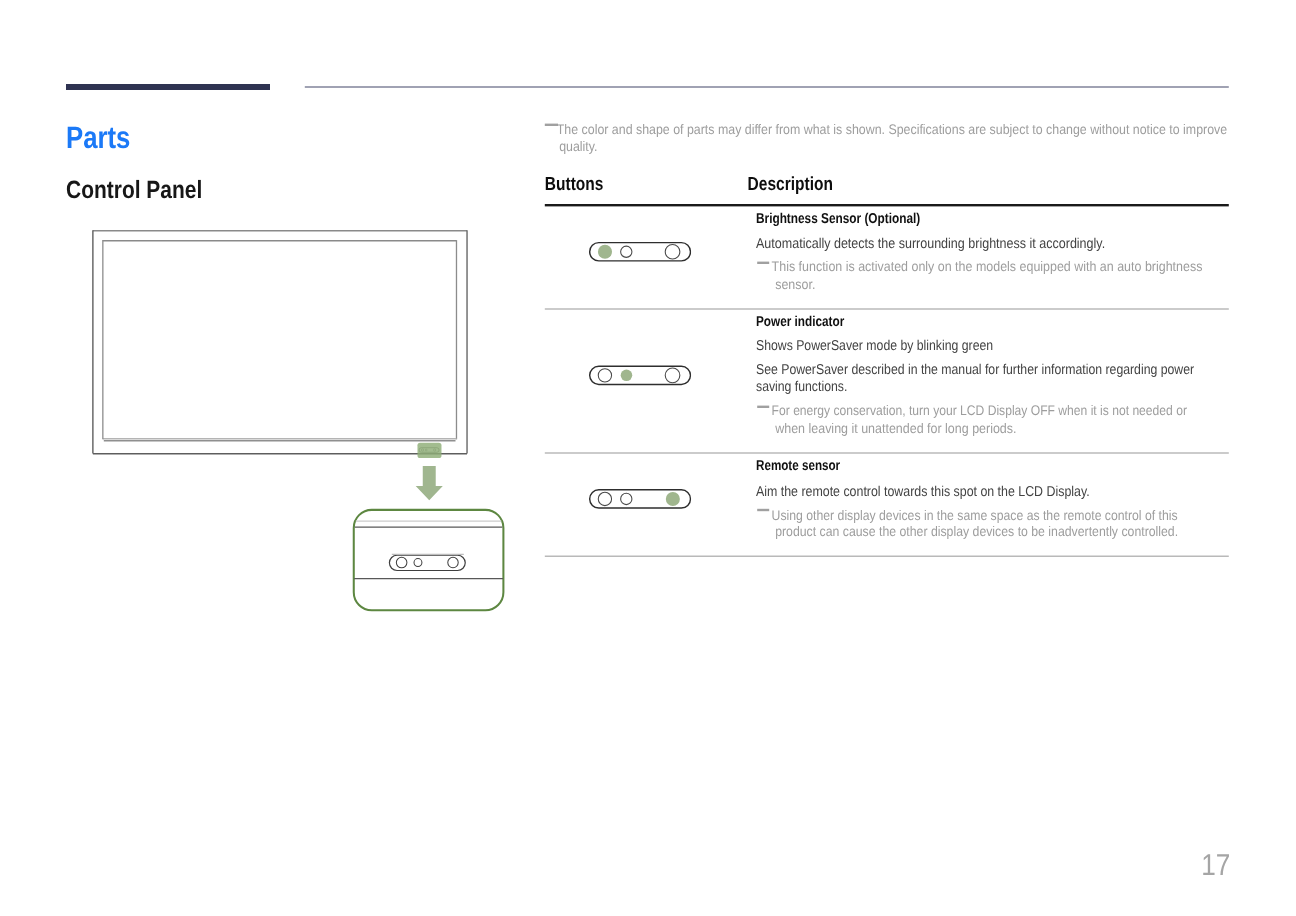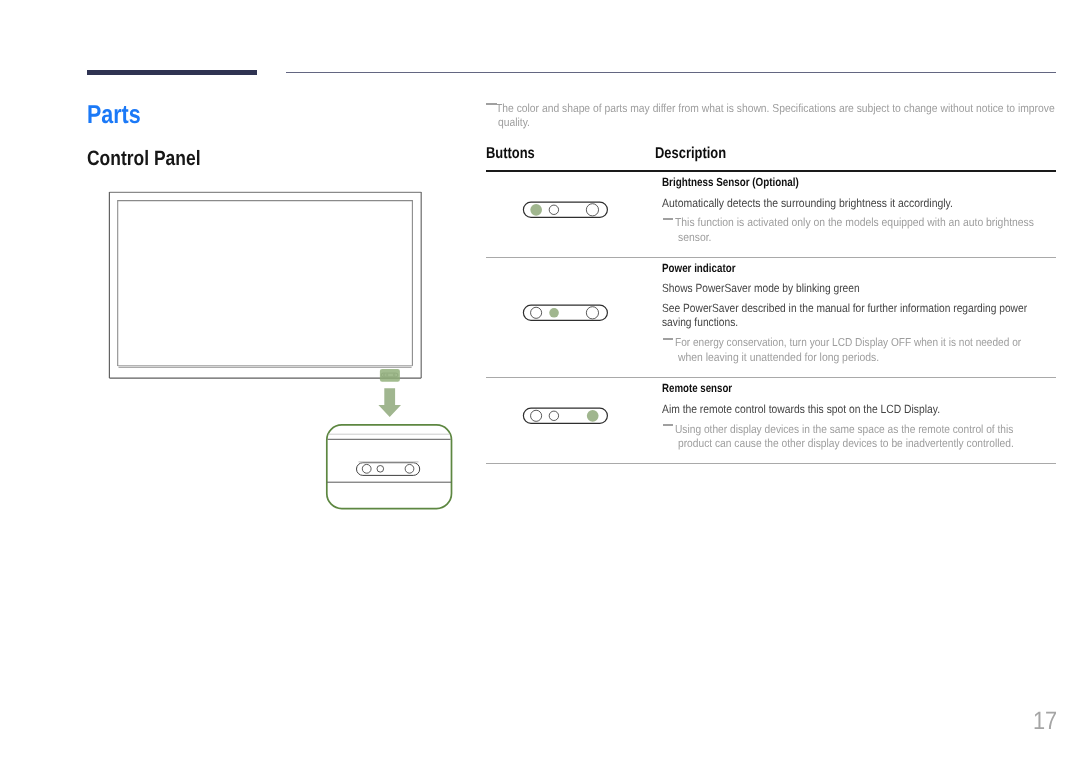--- a/index.html
+++ b/index.html
@@ -1,19 +1,19 @@
 <!DOCTYPE html>
 <html><head>
 <meta charset="utf-8">
 <title>Parts</title>
 <style>
   html,body{margin:0;padding:0;}
   body{width:1080px;height:763px;background:#ffffff;overflow:hidden;
        font-family:"Liberation Sans",sans-serif;-webkit-font-smoothing:antialiased;text-rendering:geometricPrecision;}
-  .page{position:relative;width:1048px;height:763px;margin-left:32px;}
+  .page{position:relative;width:1048px;height:763px;}
   .abs{position:absolute;}
 
   
   #rule-thick{left:55px;top:69.5px;width:170px;height:5px;background:#2f3352;}
   #rule-thin{left:254px;top:72px;width:770px;height:1px;background:#636681;}
 
   
   #page-title{left:54.8px;top:114.5px;font-size:25.9px;font-weight:bold;color:#1b79f7;
               line-height:0;transform-origin:0 0;transform:scaleX(0.828);white-space:nowrap;}
   #section-title{left:55.1px;top:158.9px;font-size:20.8px;font-weight:bold;color:#171717;

